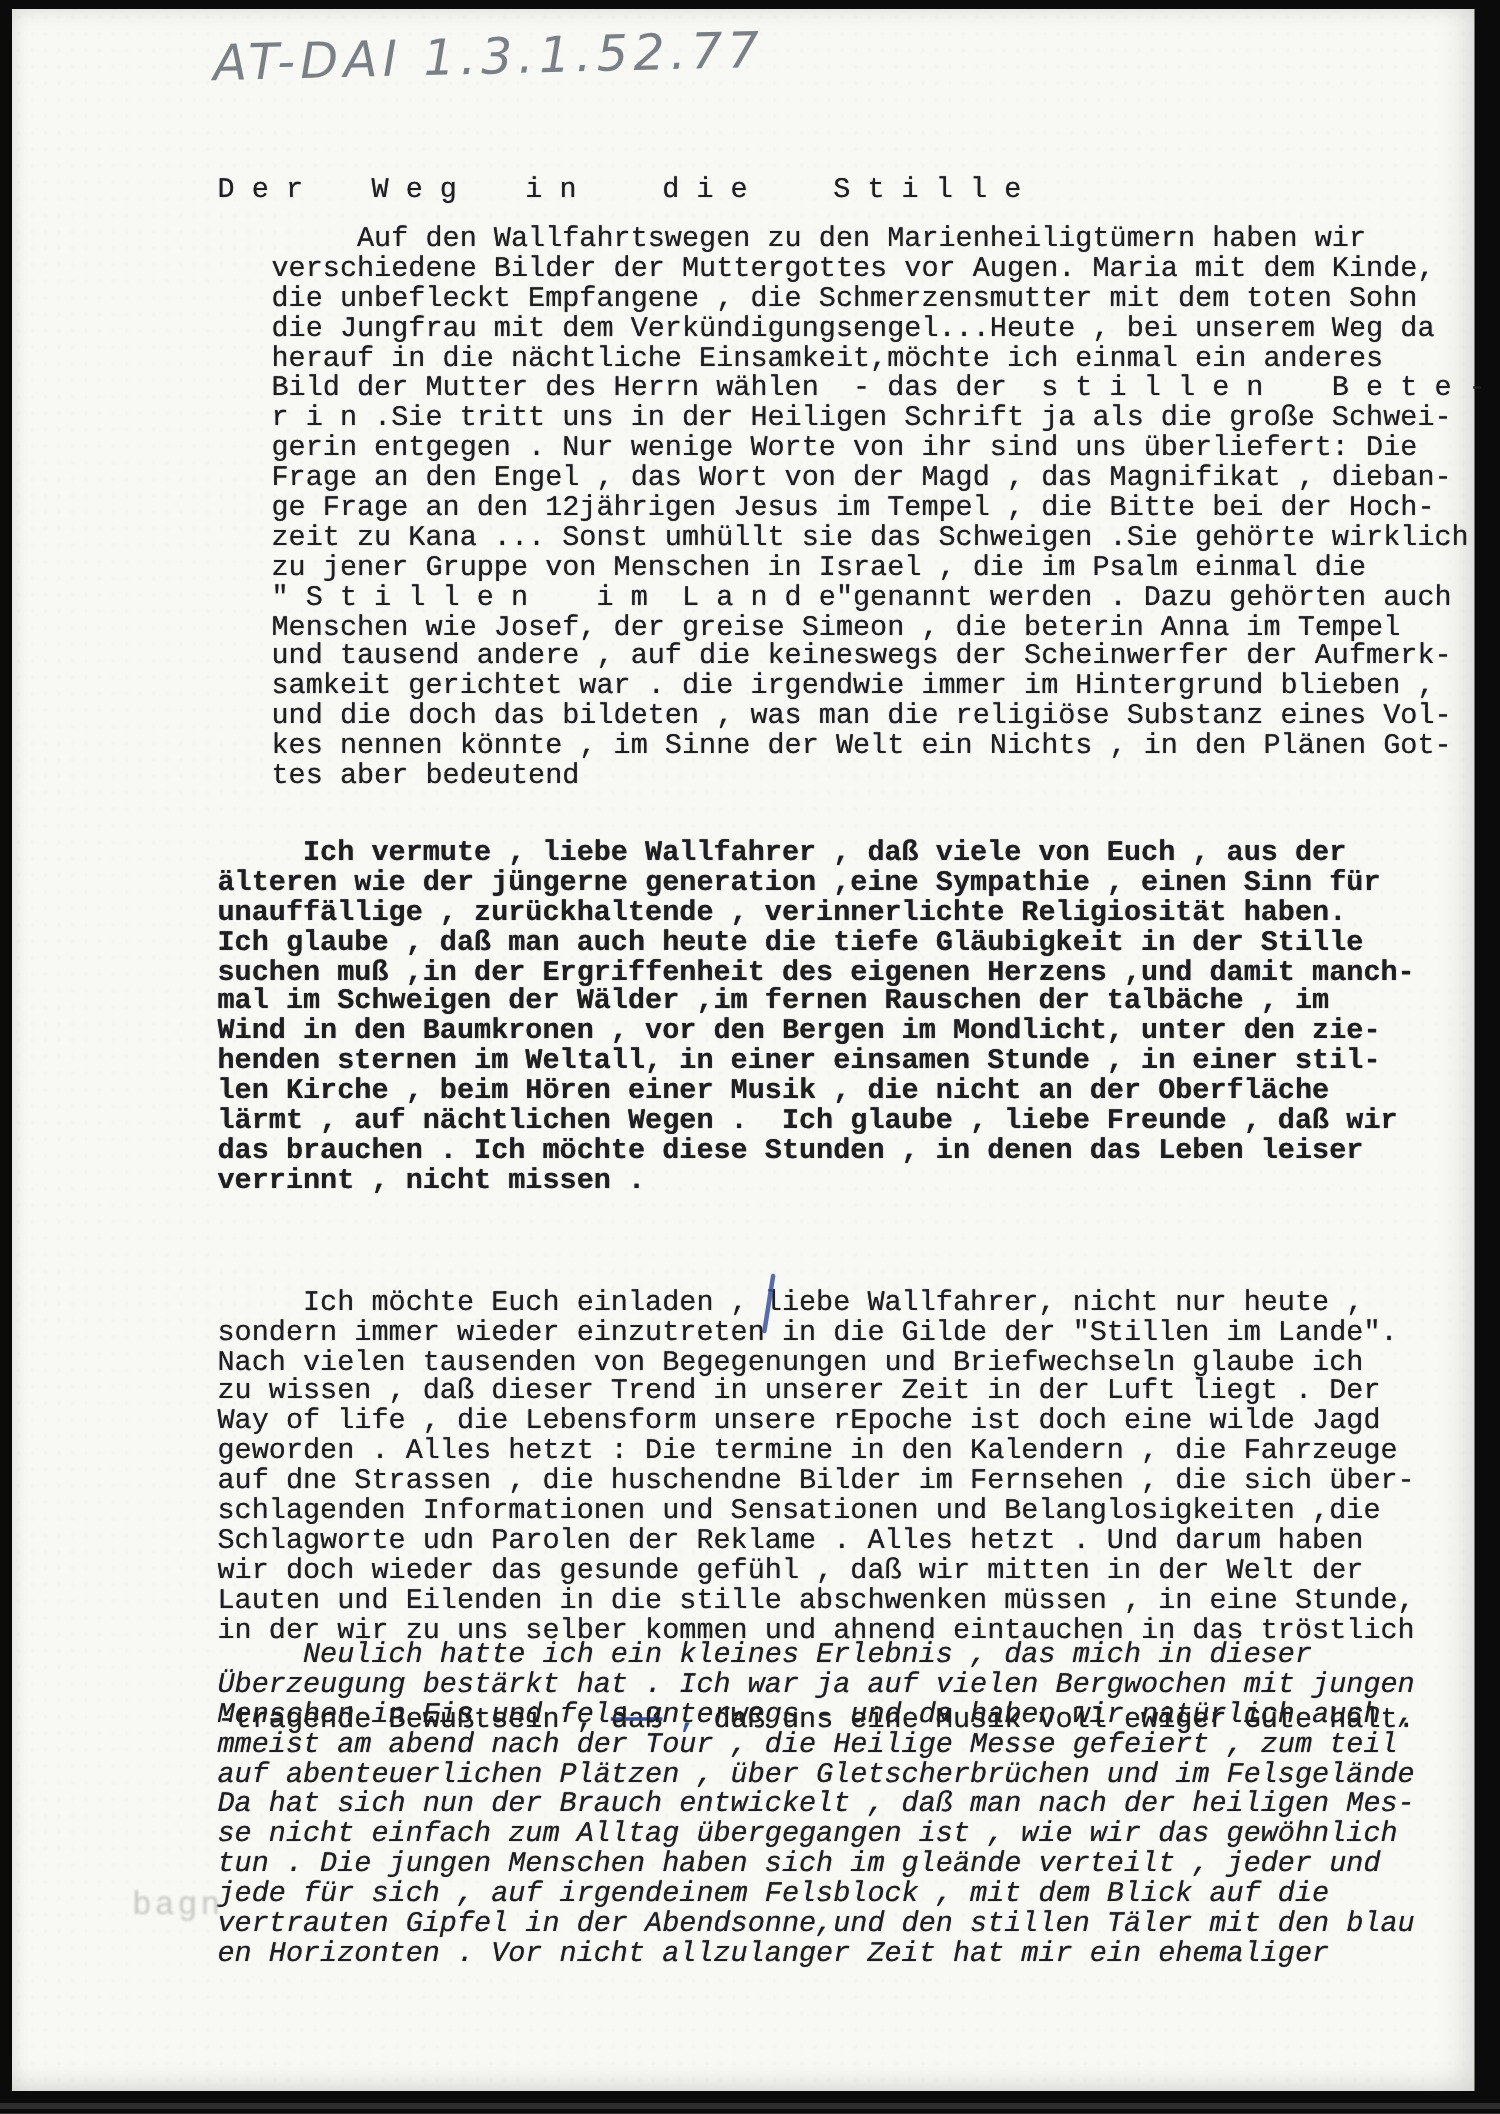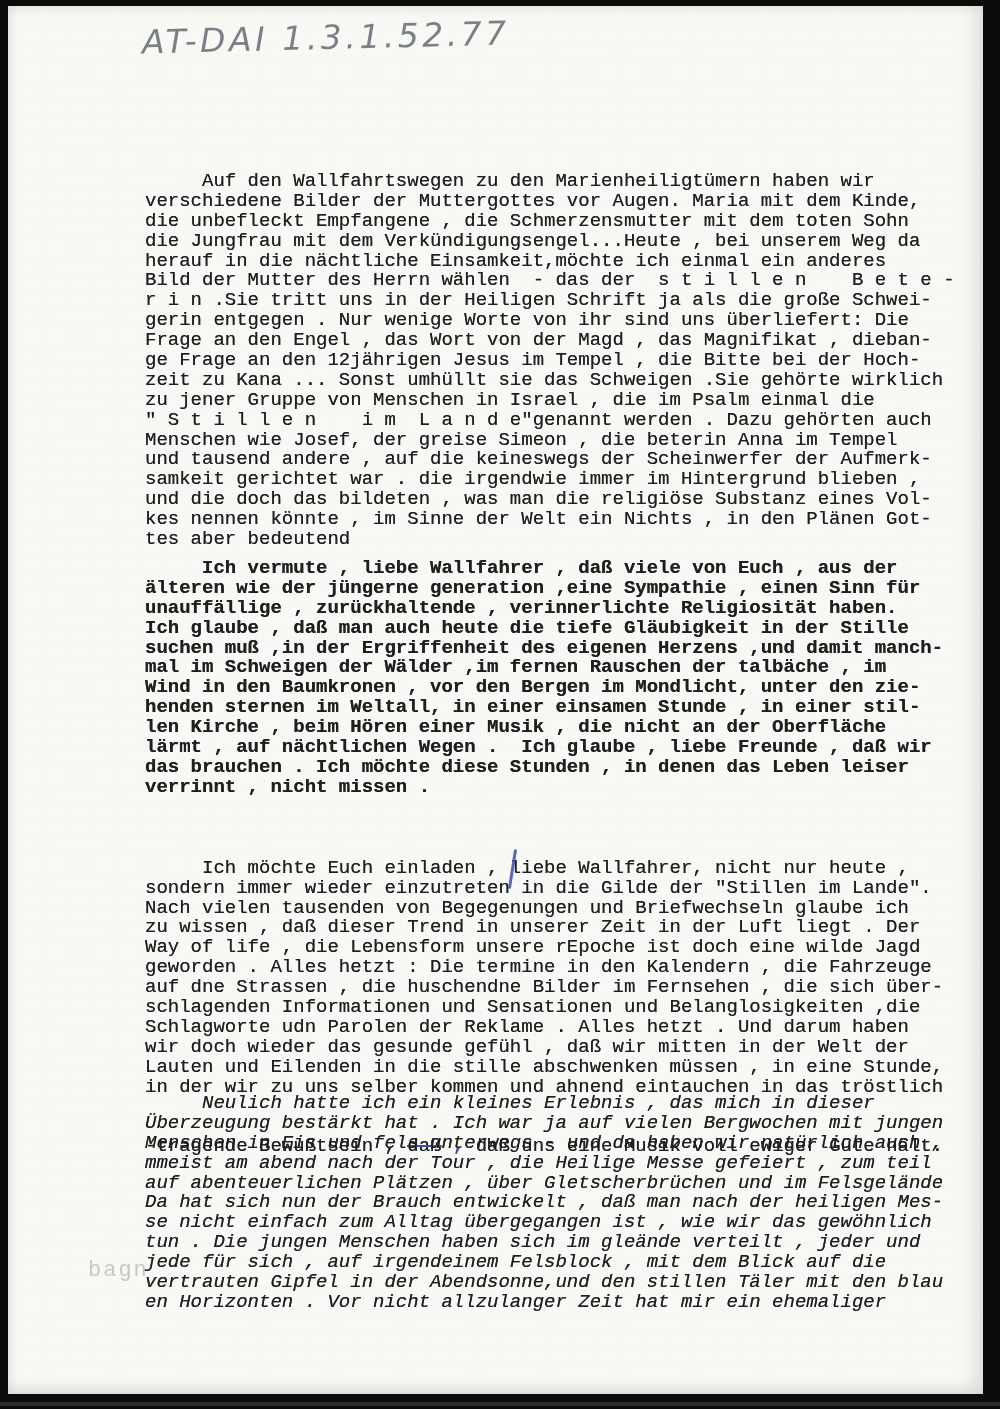--- a/index.html
+++ b/index.html
@@ -25,21 +25,21 @@
     transform:rotate(-1.4deg);opacity:.92;white-space:pre;
   }
   .type{
     position:absolute;left:145px;
     font-size:19px;line-height:19.9px;color:#1f1f1f;
     white-space:pre;
     text-shadow:0 0 0.6px rgba(25,25,25,0.8);
   }
   .dateline{top:78px;}
   .doc-title{top:117px;}
-  .para-1{top:172px;}
+  .para-1{top:150px;margin-left:36px;}
   .para-2{top:559px;font-weight:bold;}
   .para-3{top:819px;}
   .para-4{top:1094px;font-style:italic;}
   .tline{height:19.9px;}
   .struck{
     text-decoration:line-through;
     text-decoration-color:#3a52a3;
     text-decoration-thickness:2.2px;
   }
   .blue-ink{color:#3a52a3;text-shadow:none;font-weight:bold;}
@@ -57,20 +57,21 @@
 </head>
 <body>
 
 <div class="scan">
   <div class="page"></div>
   <div class="bottom-gray"></div>
 
   <div class="handwriting">AT-DAI 1.3.1.52.77</div>
 
 
+  <div class="type doc-title">D e r    W e g    i n     d i e     S t i l l e</div>
 
   <div class="type para-1"><div class="tline">     Auf den Wallfahrtswegen zu den Marienheiligtümern haben wir</div><div class="tline">verschiedene Bilder der Muttergottes vor Augen. Maria mit dem Kinde,</div><div class="tline">die unbefleckt Empfangene , die Schmerzensmutter mit dem toten Sohn</div><div class="tline">die Jungfrau mit dem Verkündigungsengel...Heute , bei unserem Weg da</div><div class="tline">herauf in die nächtliche Einsamkeit,möchte ich einmal ein anderes</div><div class="tline">Bild der Mutter des Herrn wählen  - das der  s t i l l e n    B e t e -</div><div class="tline">r i n .Sie tritt uns in der Heiligen Schrift ja als die große Schwei-</div><div class="tline">gerin entgegen . Nur wenige Worte von ihr sind uns überliefert: Die</div><div class="tline">Frage an den Engel , das Wort von der Magd , das Magnifikat , dieban-</div><div class="tline">ge Frage an den 12jährigen Jesus im Tempel , die Bitte bei der Hoch-</div><div class="tline">zeit zu Kana ... Sonst umhüllt sie das Schweigen .Sie gehörte wirklich</div><div class="tline">zu jener Gruppe von Menschen in Israel , die im Psalm einmal die</div><div class="tline">" S t i l l e n    i m  L a n d e"genannt werden . Dazu gehörten auch</div><div class="tline">Menschen wie Josef, der greise Simeon , die beterin Anna im Tempel</div><div class="tline">und tausend andere , auf die keineswegs der Scheinwerfer der Aufmerk-</div><div class="tline">samkeit gerichtet war . die irgendwie immer im Hintergrund blieben ,</div><div class="tline">und die doch das bildeten , was man die religiöse Substanz eines Vol-</div><div class="tline">kes nennen könnte , im Sinne der Welt ein Nichts , in den Plänen Got-</div><div class="tline">tes aber bedeutend</div></div>
 
   <div class="type para-2"><div class="tline">     Ich vermute , liebe Wallfahrer , daß viele von Euch , aus der</div><div class="tline">älteren wie der jüngerne generation ,eine Sympathie , einen Sinn für</div><div class="tline">unauffällige , zurückhaltende , verinnerlichte Religiosität haben.</div><div class="tline">Ich glaube , daß man auch heute die tiefe Gläubigkeit in der Stille</div><div class="tline">suchen muß ,in der Ergriffenheit des eigenen Herzens ,und damit manch-</div><div class="tline">mal im Schweigen der Wälder ,im fernen Rauschen der talbäche , im</div><div class="tline">Wind in den Baumkronen , vor den Bergen im Mondlicht, unter den zie-</div><div class="tline">henden sternen im Weltall, in einer einsamen Stunde , in einer stil-</div><div class="tline">len Kirche , beim Hören einer Musik , die nicht an der Oberfläche</div><div class="tline">lärmt , auf nächtlichen Wegen .  Ich glaube , liebe Freunde , daß wir</div><div class="tline">das brauchen . Ich möchte diese Stunden , in denen das Leben leiser</div><div class="tline">verrinnt , nicht missen .</div></div>
 
   <div class="type para-3">
     <div><div class="tline">     Ich möchte Euch einladen , liebe Wallfahrer, nicht nur heute ,</div><div class="tline">sondern immer wieder einzutreten in die Gilde der "Stillen im Lande".</div><div class="tline">Nach vielen tausenden von Begegenungen und Briefwechseln glaube ich</div><div class="tline">zu wissen , daß dieser Trend in unserer Zeit in der Luft liegt . Der</div><div class="tline">Way of life , die Lebensform unsere rEpoche ist doch eine wilde Jagd</div><div class="tline">geworden . Alles hetzt : Die termine in den Kalendern , die Fahrzeuge</div><div class="tline">auf dne Strassen , die huschendne Bilder im Fernsehen , die sich über-</div><div class="tline">schlagenden Informationen und Sensationen und Belanglosigkeiten ,die</div><div class="tline">Schlagworte udn Parolen der Reklame . Alles hetzt . Und darum haben</div><div class="tline">wir doch wieder das gesunde gefühl , daß wir mitten in der Welt der</div><div class="tline">Lauten und Eilenden in die stille abschwenken müssen , in eine Stunde,</div><div class="tline">in der wir zu uns selber kommen und ahnend eintauchen in das tröstlich</div></div>
     <div class="tline"><span>-tragende Bewußtsein , </span><span class="struck">daß</span><span class="blue-ink"> ,</span><span> daß uns eine Musik voll ewiger Güte hält.</span></div>
   </div>
 

